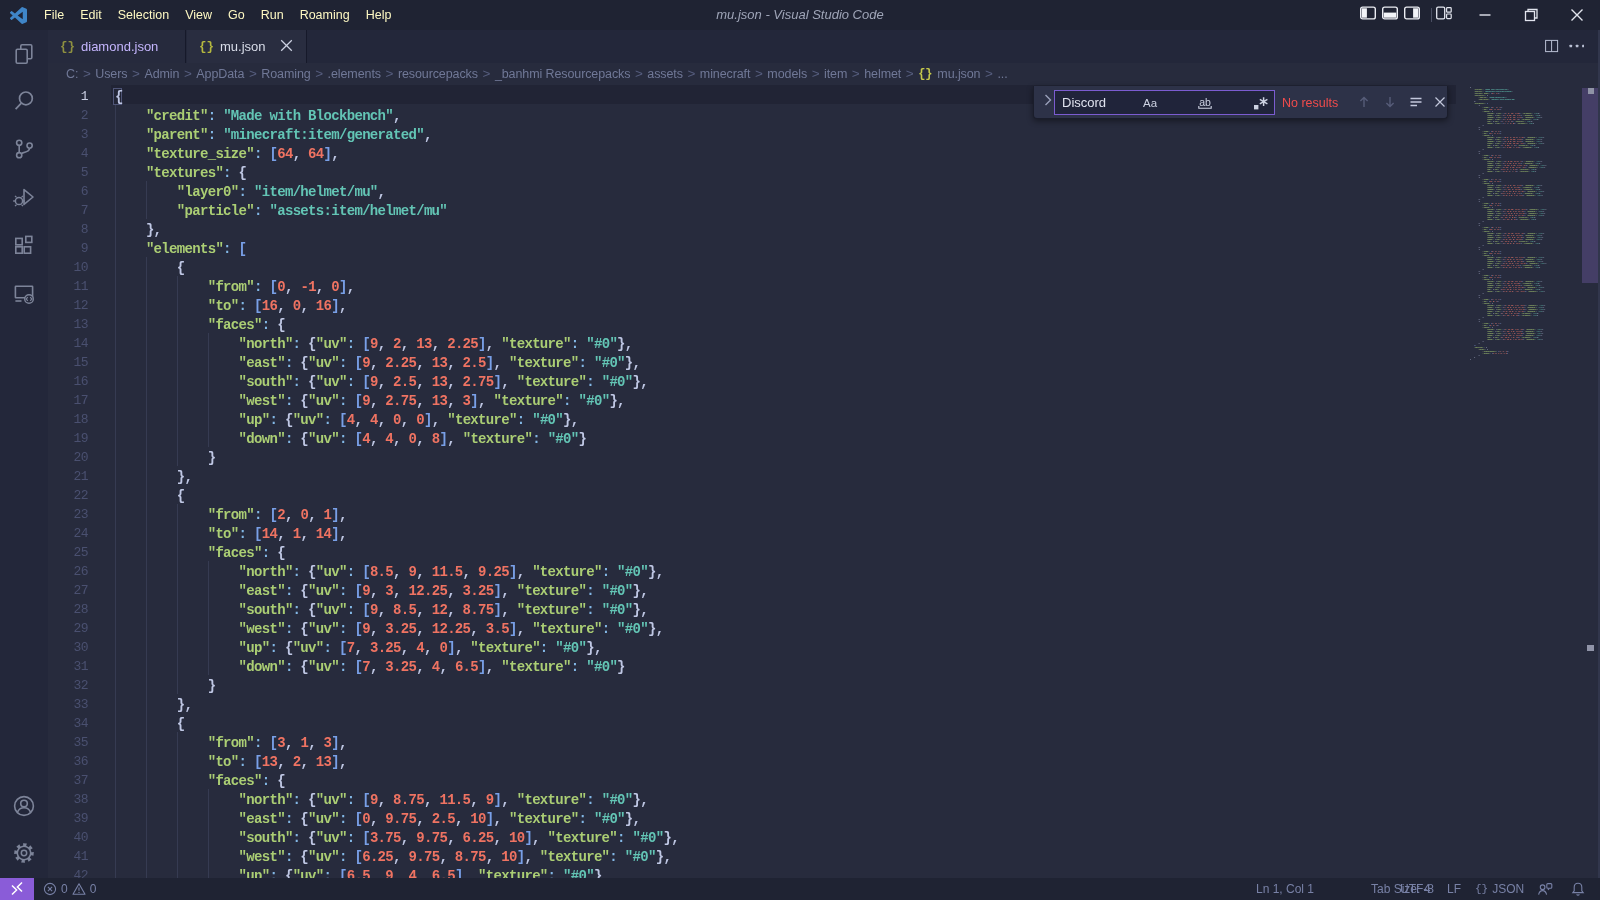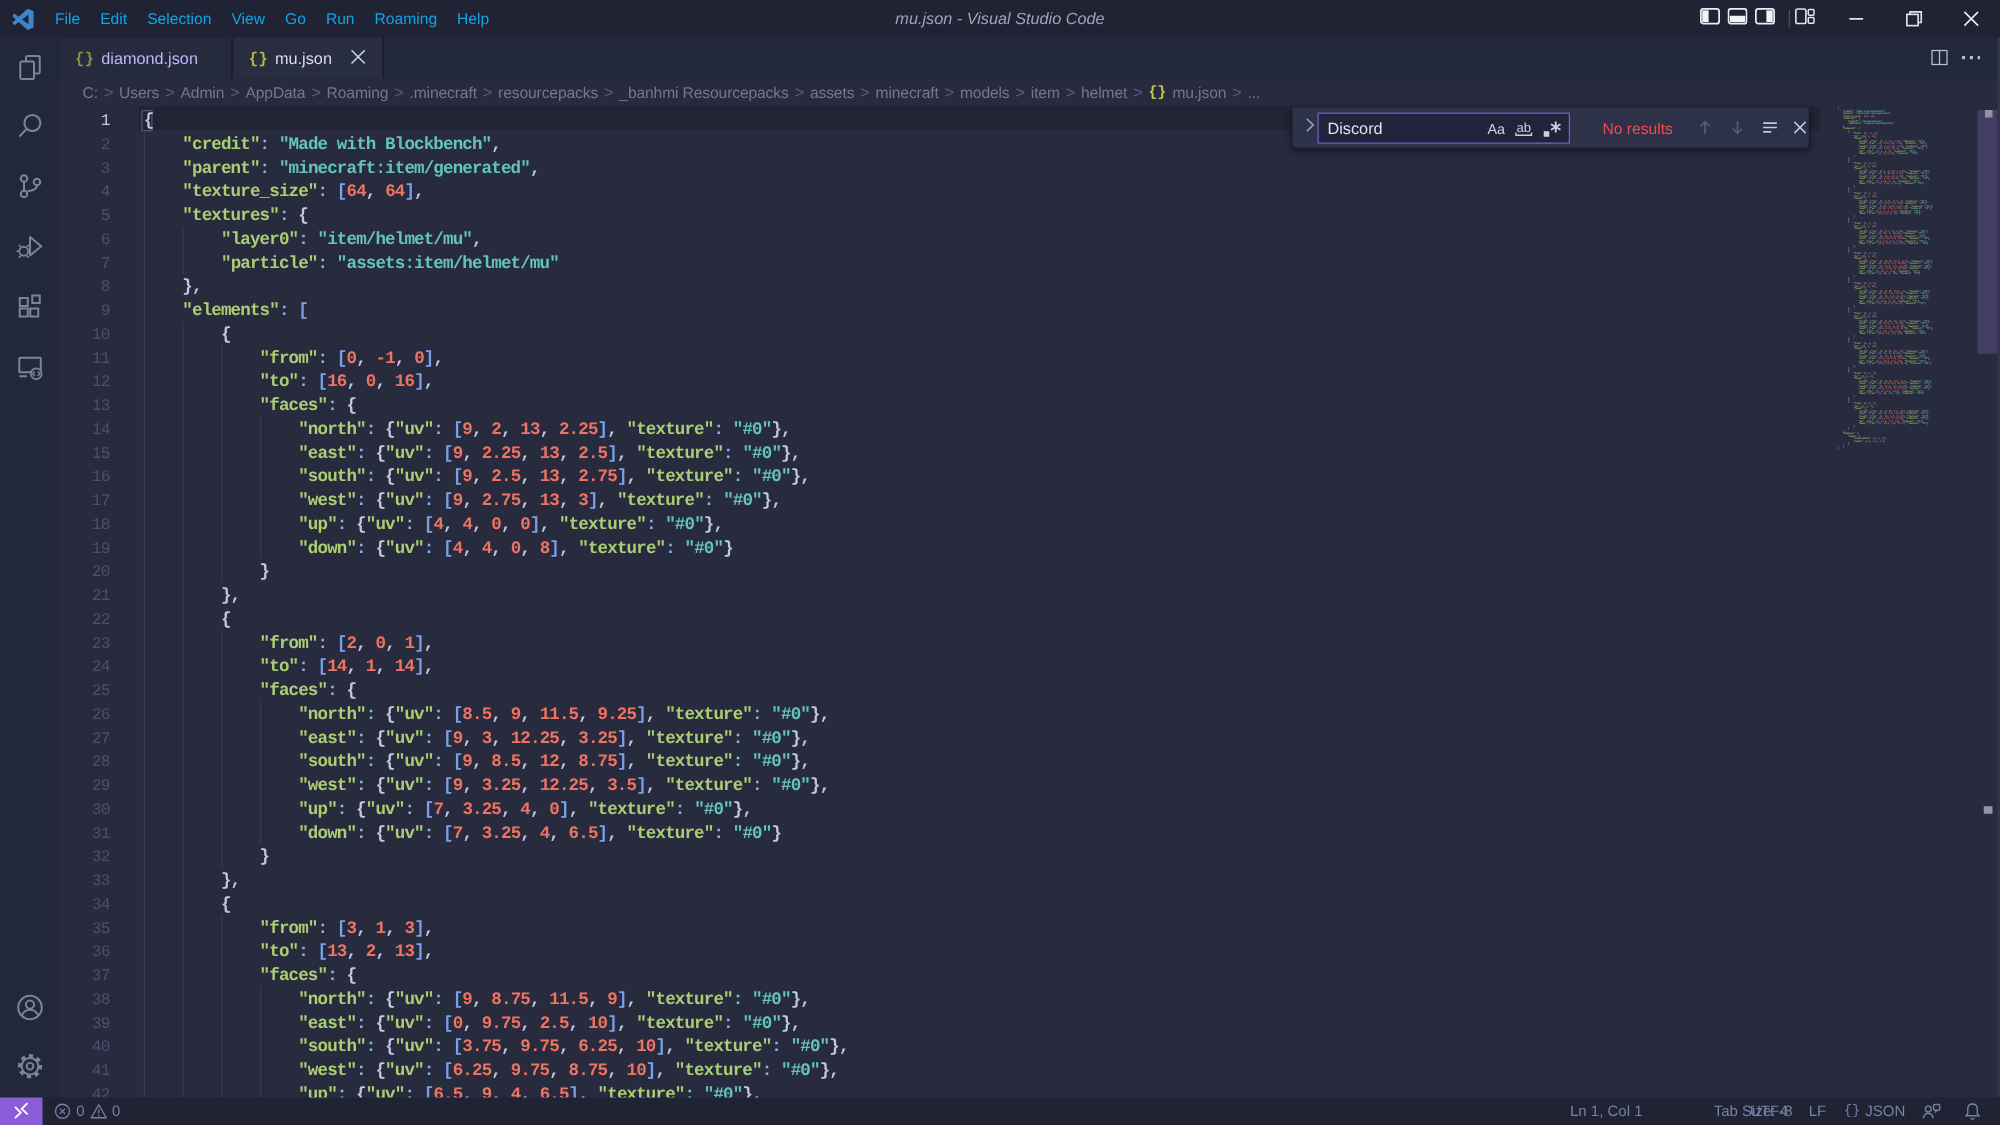--- a/index.html
+++ b/index.html
@@ -1,19 +1,19 @@
 <!DOCTYPE html>
 <html><head>
 <meta charset="utf-8">
 <style>
 * { margin:0; padding:0; box-sizing:border-box; }
 html,body { width:1600px; height:900px; overflow:hidden; background:#272b3d; font-family:"Liberation Sans",sans-serif; }
 .abs { position:absolute; }
 #titlebar { left:0; top:0; width:1600px; height:30px; background:#1f2333; }
-#menus { position:absolute; left:36px; top:0; height:30px; display:flex; align-items:center; color:#0ea5e9; font-size:12.5px; }
+#menus { position:absolute; left:36px; top:0; height:30px; display:flex; align-items:center; color:#fef9c3; font-size:12.5px; }
 #menus span { padding:0 8px; }
 #wintitle { position:absolute; left:0; right:0; top:0; height:30px; line-height:30px; text-align:center; color:#9fa5b8; font-size:13px;font-style:italic; }
 #winbtns { position:absolute; right:0; top:0; height:30px; display:flex; align-items:center; }
 #tabbar { left:48px; top:30px; width:1552px; height:33px; background:#23273a; }
 .tab { position:absolute; top:0; height:33px; display:flex; align-items:center; font-size:13px; }
 #activitybar { left:0; top:30px; width:48px; height:848px; background:#23273a; }
 #breadcrumb { left:48px; top:63px; width:1552px; height:22px; background:#272b3d; display:flex; align-items:center; color:#707897; font-size:12.5px; letter-spacing:-0.1px; padding-left:18px; }
 #breadcrumb .sep { color:#565d7e; font-size:13.5px; padding:0 4.6px; position:relative; top:-1px; }
 #editor { left:48px; top:85px; width:1552px; height:793px; background:#272b3d; }
 #linehl { left:111px; top:85px; width:1345px; height:19px; background:#212435; }
@@ -31,23 +31,23 @@
 #minimap { left:1456px; top:85px; width:126px; height:793px; overflow:hidden; }
 #minicode { position:absolute; left:14px; top:1px; font-family:"Liberation Mono",monospace; font-size:16px; line-height:16px; letter-spacing:-1.2px; font-weight:bold; transform:scale(0.125); transform-origin:0 0; color:#bfc7e4; white-space:pre; opacity:0.85; }
 #minicode .k { color:#abce74; }
 #minicode .s { color:#63c5b5; }
 #minicode .n { color:#ef7362; }
 #minicode .p { color:#bfc7e4; }
 #minicode .b { color:#79a0e8; }
 #minicode .c { color:#83b8e6; }
 #slider { left:1582px; top:88px; width:16px; height:195px; background:#443e66; }
 #findw { left:1033px; top:86px; width:415px; height:33px; background:#2d3248; border:1px solid #1a1d2b; border-top:none; border-radius:0 0 4px 4px; box-shadow:0 2px 6px rgba(0,0,0,0.45); display:flex; align-items:center; }
-#findinput { position:absolute; left:20px; top:4px; width:202px; height:25px; background:#20243a; border:1.5px solid #7b5cd0; display:flex; align-items:center; }
+#findinput { position:absolute; left:20px; top:4px; width:221px; height:25px; background:#20243a; border:1.5px solid #7b5cd0; display:flex; align-items:center; }
 #findinput .txt { color:#dfe2ee; font-size:13px; padding-left:7px; flex:1; }
-#findinput .opt { width:22px; height:18px; display:flex; justify-content:center; }
+#findinput .opt { width:22px; height:18px; display:flex; justify-content:center;margin-left:33px; }
 .fbtn { width:22px; height:22px; display:flex; align-items:center; justify-content:center; }
 #statusbar { left:0; top:878px; width:1600px; height:22px; background:#1f2333; color:#7881a6; font-size:12px; }
 #remote { position:absolute; left:0; top:0; width:34px; height:22px; background:#8a5cd8; display:flex; align-items:center; justify-content:center; }
 .sitem { display:flex; align-items:center; gap:4px; }
 </style>
 </head>
 <body>
 <div class="abs" id="titlebar">
   <svg class="abs" style="left:10px;top:7px" width="17" height="17" viewBox="0 0 100 100">
       <path d="M96.5 10.8 75.7.8a6.2 6.2 0 0 0-7.1 1.2L29.1 38 11.9 25a4.1 4.1 0 0 0-5.3.2L1 30.3a4.1 4.1 0 0 0 0 6.1L15.9 50 1 63.6a4.1 4.1 0 0 0 0 6.1l5.6 5.1a4.1 4.1 0 0 0 5.3.2l17.2-13 39.5 36a6.2 6.2 0 0 0 7 1.2l20.9-10a6.2 6.2 0 0 0 3.5-5.6V16.4a6.2 6.2 0 0 0-3.5-5.6zM75 72.6 45.1 50 75 27.4z" fill="#3f85c7"></path>
@@ -174,21 +174,21 @@
   <span>C:</span>
     <span class="sep">&gt;</span>
     <span>Users</span>
     <span class="sep">&gt;</span>
     <span>Admin</span>
     <span class="sep">&gt;</span>
     <span>AppData</span>
     <span class="sep">&gt;</span>
     <span>Roaming</span>
     <span class="sep">&gt;</span>
-    <span>.minecraft</span>
+    <span>.elements</span>
     <span class="sep">&gt;</span>
     <span>resourcepacks</span>
     <span class="sep">&gt;</span>
     <span>_banhmi Resourcepacks</span>
     <span class="sep">&gt;</span>
     <span>assets</span>
     <span class="sep">&gt;</span>
     <span>minecraft</span>
     <span class="sep">&gt;</span>
     <span>models</span>

